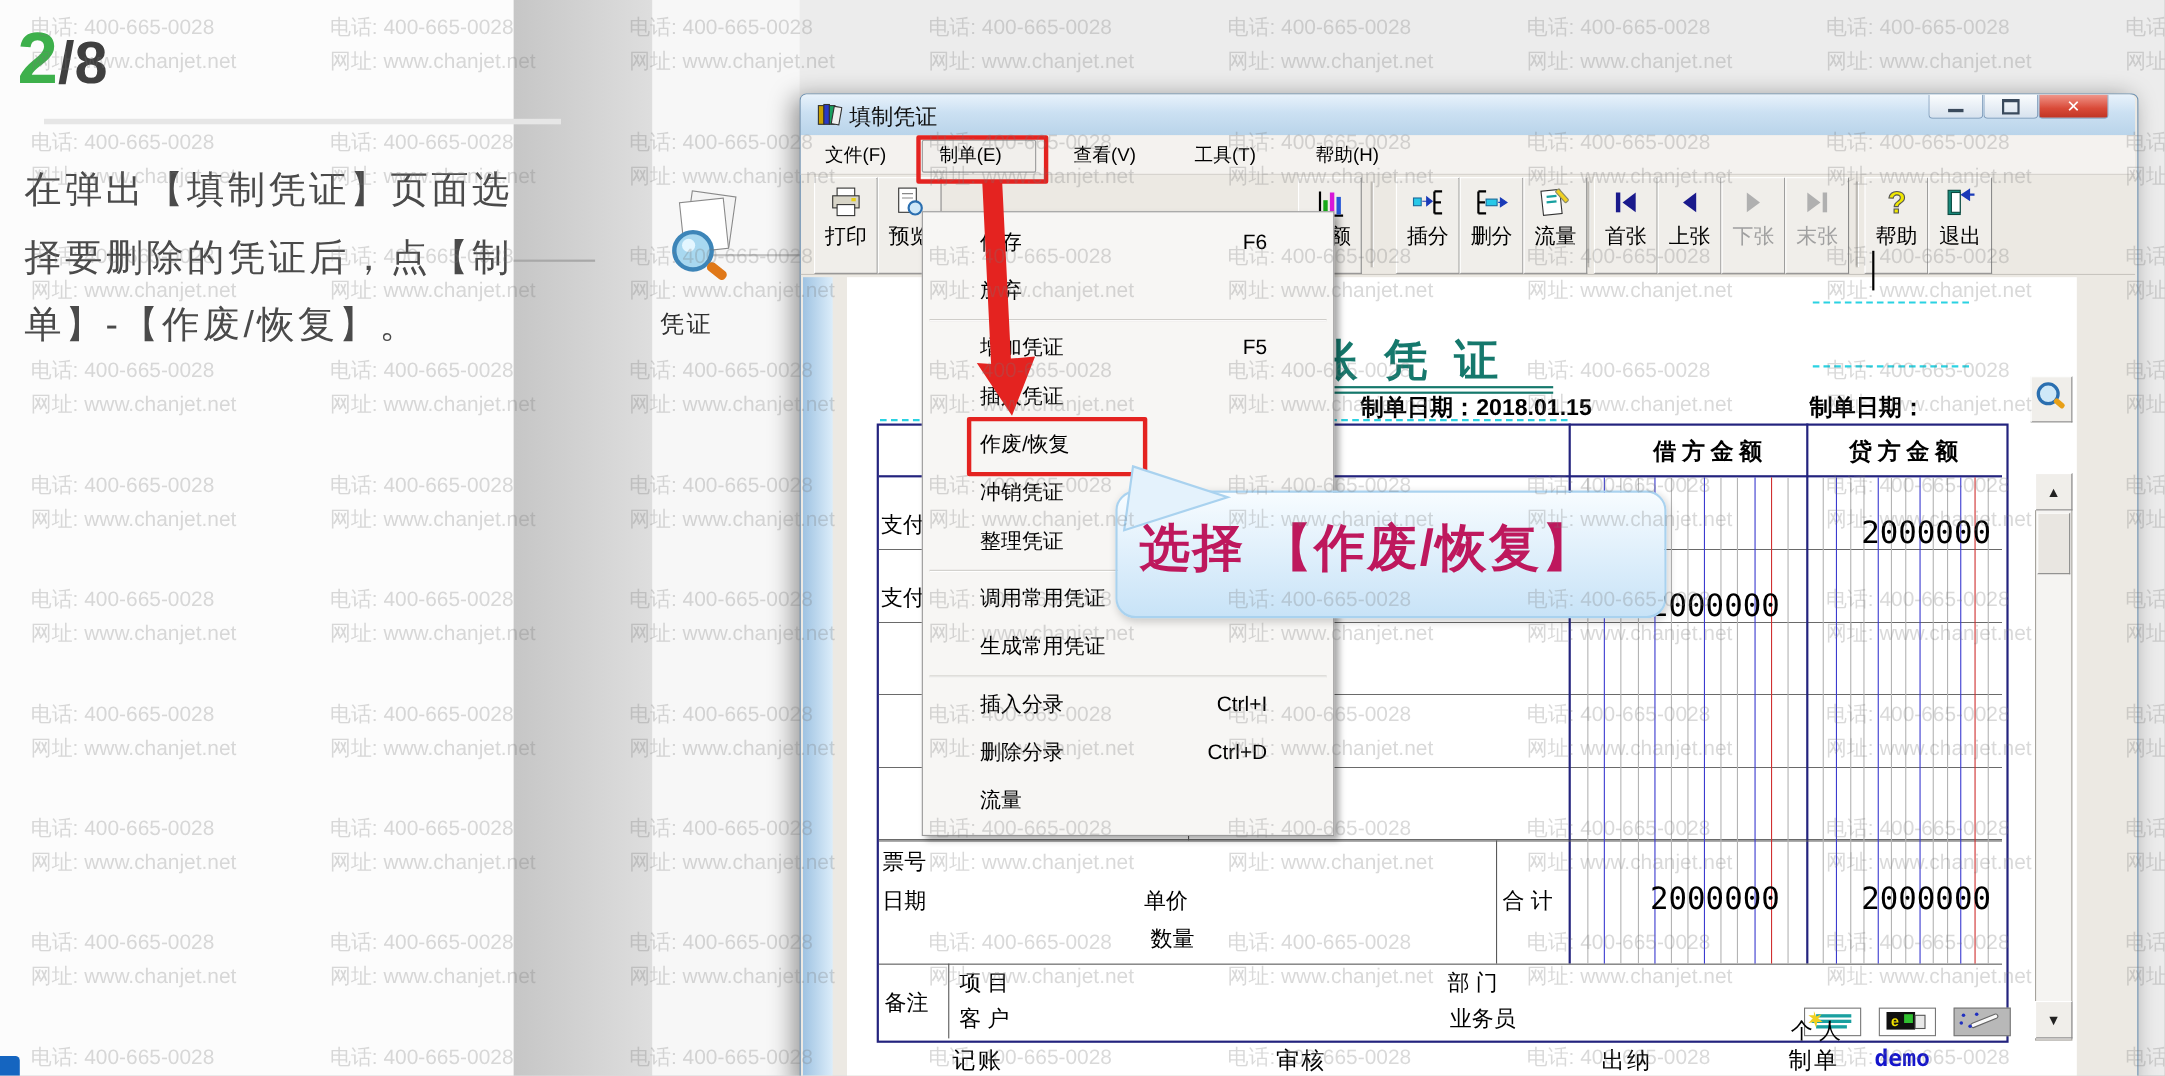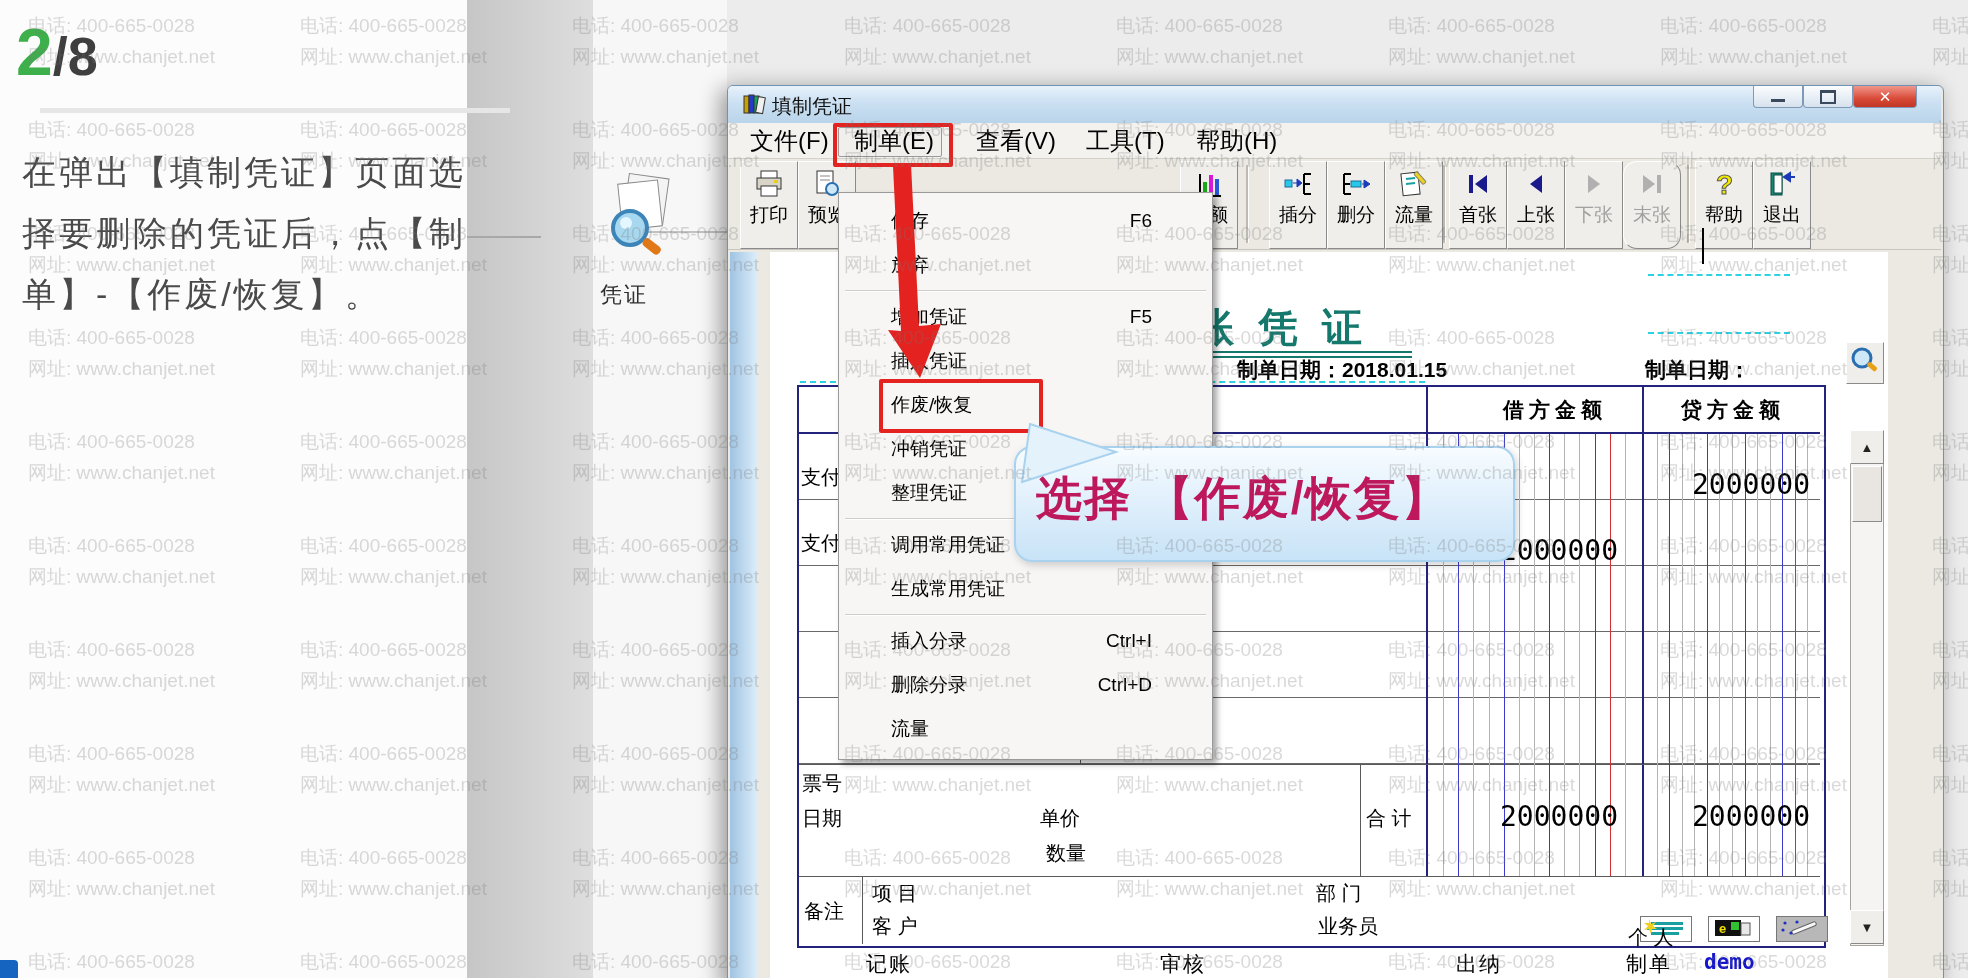--- a/index.html
+++ b/index.html
@@ -30,21 +30,21 @@
   .cap-btn{top:86px;height:21px;border:1px solid #7e9ab8;border-top:none;border-radius:0 0 4px 4px;z-index:3;
            display:flex;align-items:center;justify-content:center;}
   #btn-min{left:1753px;width:48px;background:linear-gradient(#fbfdfe,#d7e2ee);}
   #btn-max{left:1803px;width:48px;background:linear-gradient(#fbfdfe,#d7e2ee);}
   #btn-close{left:1853px;width:62px;background:linear-gradient(#f0968a,#d94a38 60%,#c03524);color:#fff;
              font-size:15px;font-weight:bold;}
   #glyph-min{width:14px;height:3px;background:#3a4a5c;margin-top:8px;}
   #glyph-max{width:12px;height:9px;border:2px solid #3a4a5c;border-top-width:3px;}
   
   #menubar{left:728px;top:123px;width:1213px;height:35px;background:#f4f2ef;border-bottom:1px solid #d4d1cb;z-index:2;}
-  .mb-item{top:128px;height:26px;line-height:26px;font-size:24px;color:#000;padding:0 8px;z-index:3;}
+  .mb-item{top:128px;height:26px;line-height:26px;font-size:17px;color:#000;padding:0 8px;z-index:3;}
   #mb-hl-box{left:833px;top:123px;width:112px;height:36px;border:4px solid #e42320;border-radius:2px;z-index:6;}
   #mb-hl-inner{left:838px;top:127px;width:102px;height:28px;border:1px solid #9a9a9a;border-radius:2px;background:#f1efec;z-index:3;}
   
   .tbtn{top:161px;width:56px;height:86px;background:#f0eeea;border:1px solid;border-color:#ffffff #8a8a8a #8a8a8a #ffffff;
         z-index:2;text-align:center;}
   .tbtn .ticon{margin:6px auto 2px auto;width:30px;height:32px;}
   .tbtn .tlabel{font-size:19px;color:#000;}
   .tbtn.disabled .tlabel{color:#a0a0a0;}
   .tb-sep{top:165px;width:2px;height:78px;background:#bdbab4;border-right:1px solid #fff;z-index:2;}
   #toolbar-groove{left:728px;top:249px;width:1213px;height:1px;background:#c8c5bf;z-index:2;}
@@ -236,21 +236,21 @@
             <polygon points="21,7 21,25 9,16" fill="#1a1a8c"></polygon>
           </svg></div>
         <div class="tlabel">上张</div>
       </div>
       <div class="abs tbtn disabled" style="left: 1565px;">
         <div class="ticon"><svg width="30" height="32" viewBox="0 0 30 32">
             <polygon points="9,7 9,25 21,16" fill="#b0b0b0"></polygon>
           </svg></div>
         <div class="tlabel">下张</div>
       </div>
-      <div class="abs tbtn disabled" style="left: 1623px; border-radius: 14px;">
+      <div class="abs tbtn disabled" style="left: 1623px;">
         <div class="ticon"><svg width="30" height="32" viewBox="0 0 30 32">
             <polygon points="6,7 6,25 18,16" fill="#b0b0b0"></polygon>
             <rect x="20" y="7" width="4" height="18" fill="#b0b0b0"></rect>
           </svg></div>
         <div class="tlabel">末张</div>
       </div>
       <div class="abs tbtn" style="left: 1695px;">
         <div class="ticon"><svg width="30" height="32" viewBox="0 0 30 32">
             <text x="7" y="26" font-size="28" font-weight="bold" fill="#f0e800" stroke="#555" stroke-width="1">?</text>
           </svg></div>

